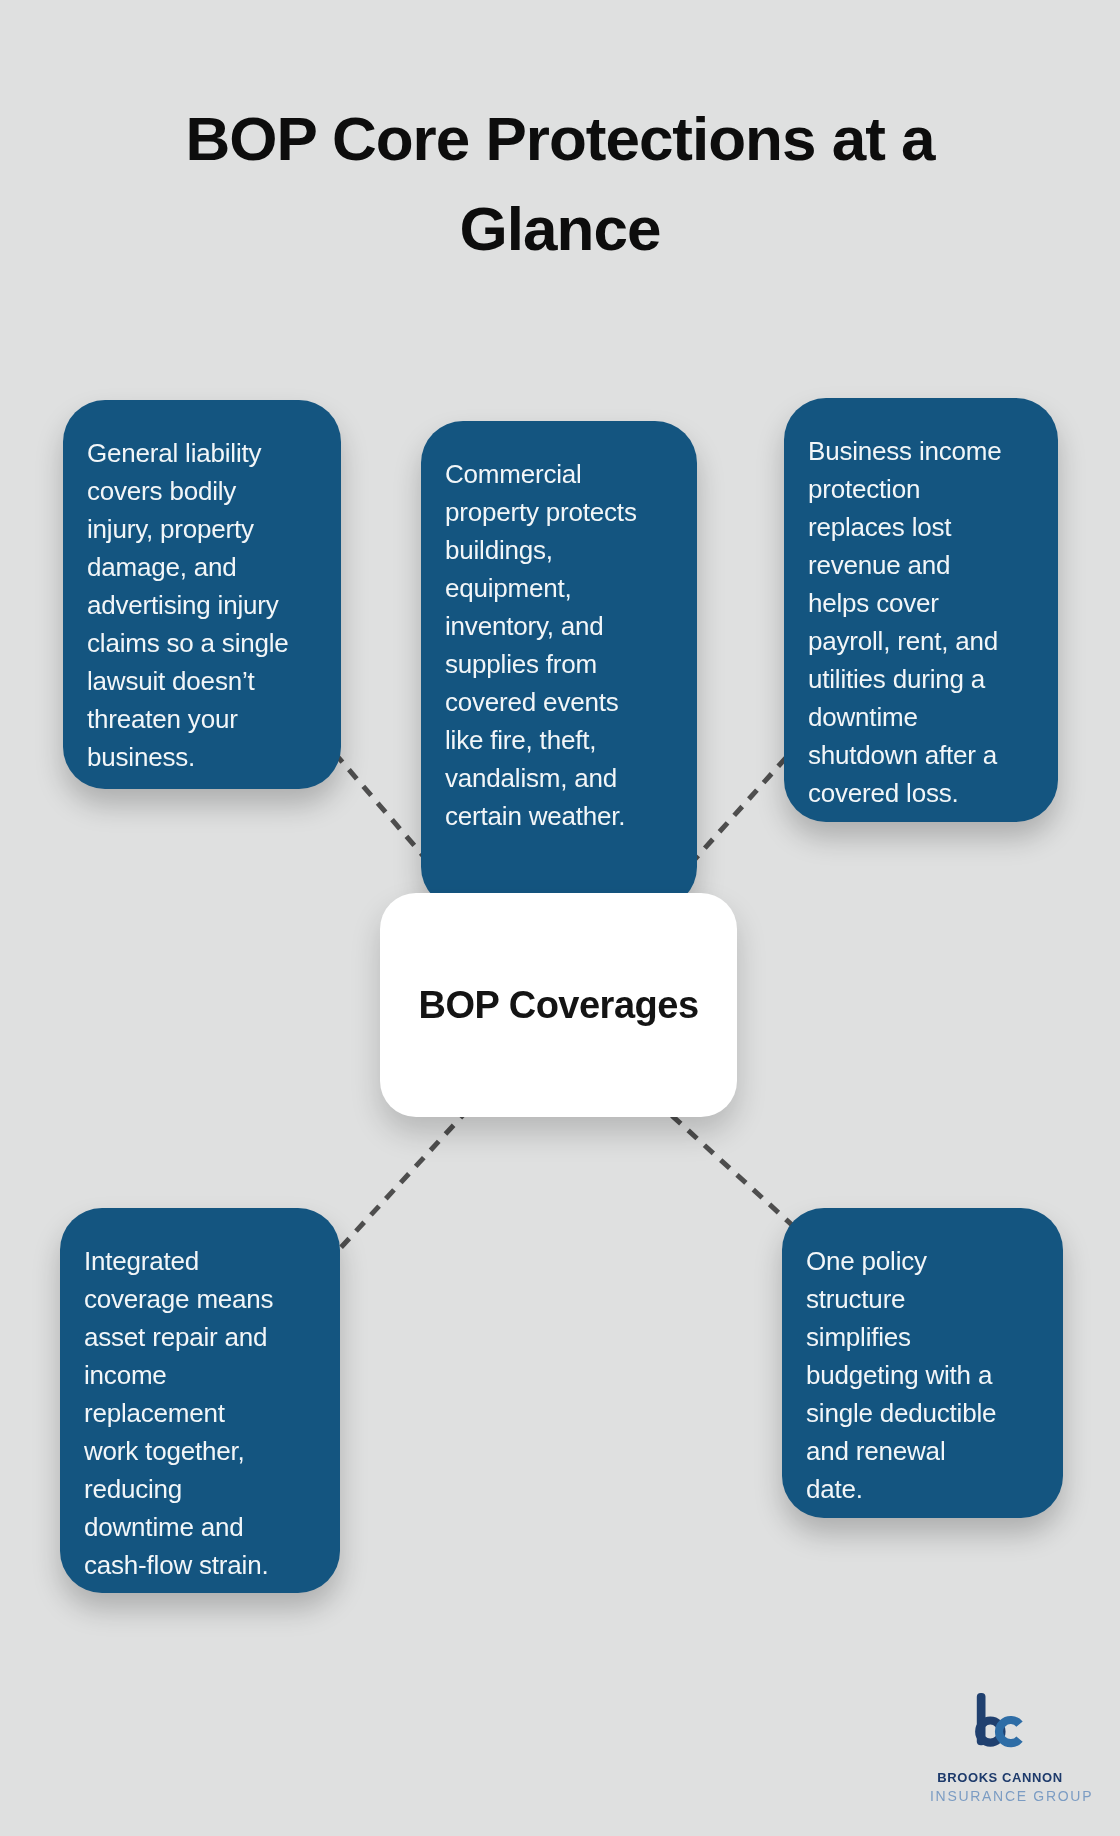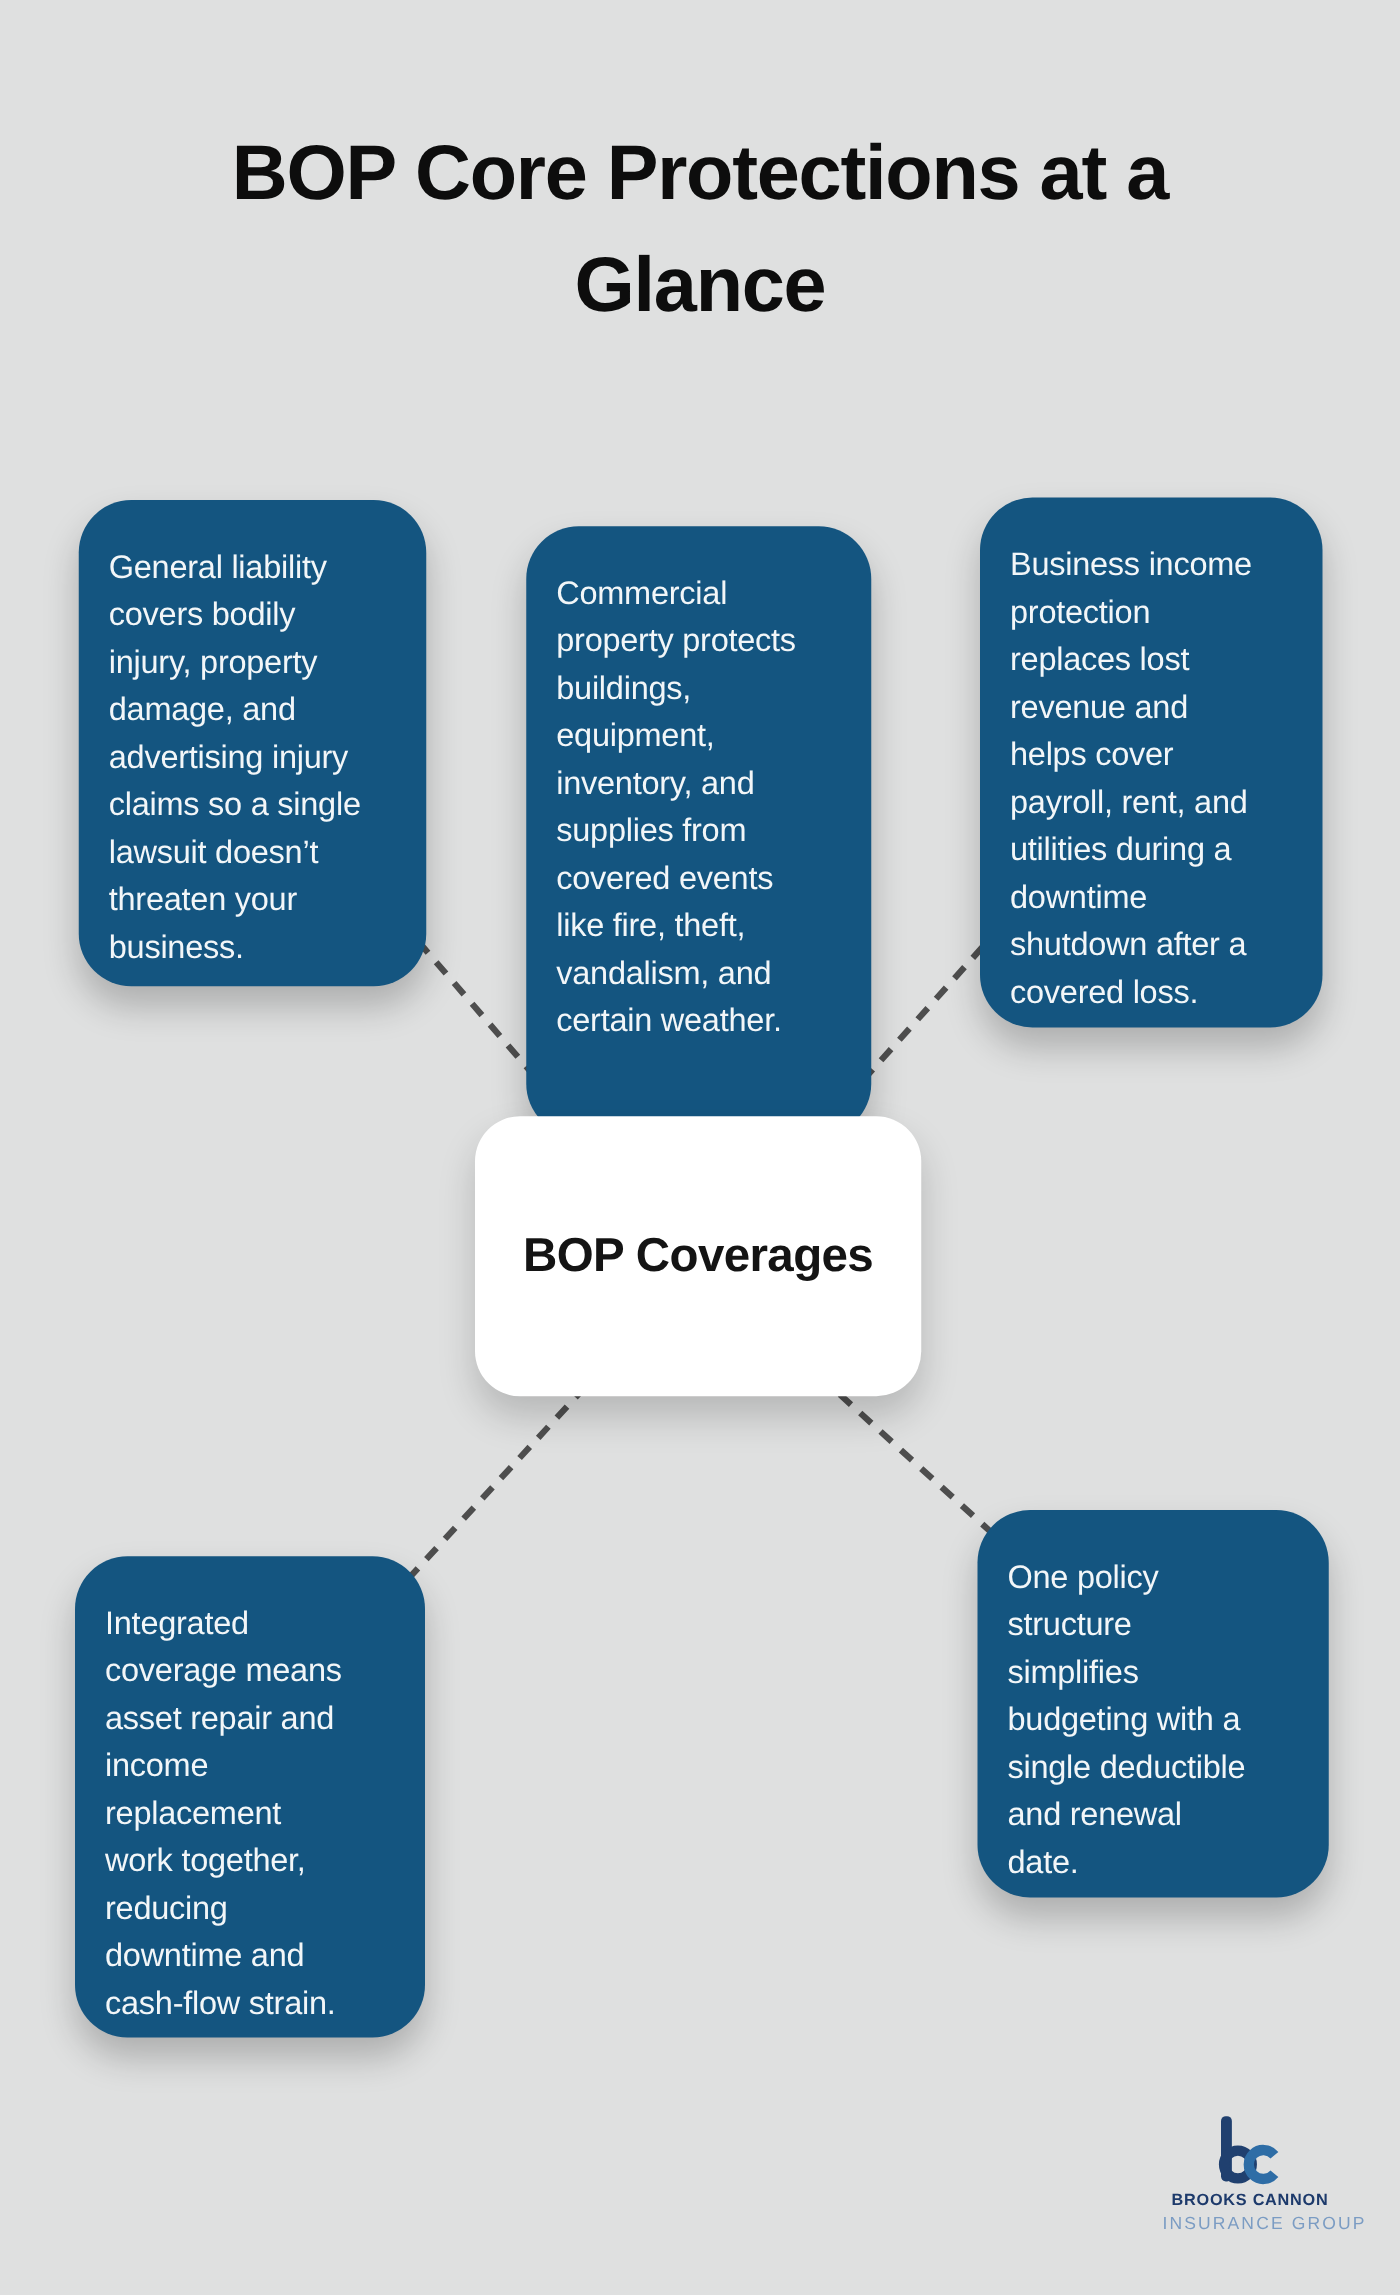--- a/index.html
+++ b/index.html
@@ -50,21 +50,21 @@
   .card-text {
     display: block;
     white-space: pre;
     font-size: 26px;
     line-height: 38px;
     letter-spacing: -0.2px;
   }
   .card-general-liability   { left: 63px;  top: 400px; width: 278px; height: 389px; }
   .card-commercial-property { left: 421px; top: 421px; width: 276px; height: 488px; }
   .card-business-income     { left: 784px; top: 398px; width: 274px; height: 424px; }
-  .card-integrated-coverage { left: 60px;  top: 1208px; width: 280px; height: 385px; margin-top: 37px; }
+  .card-integrated-coverage { left: 60px;  top: 1208px; width: 280px; height: 385px; }
   .card-one-policy          { left: 782px; top: 1208px; width: 281px; height: 310px; }
   .center-node {
     position: absolute;
     left: 380px; top: 893px;
     width: 357px; height: 224px;
     background: #ffffff;
     border-radius: 36px;
     box-shadow: 0 16px 30px rgba(0,0,0,0.18);
     display: flex;
     align-items: center;
@@ -77,21 +77,21 @@
     color: #141414;
   }
   .brand-logo {
     position: absolute;
     left: 930px; top: 1692px;
     width: 140px;
     text-align: center;
   }
   .brand-logo svg { display: block; margin: 0 auto; }
   .brand-name {
-    margin-top: 4px;
+    margin-top: 22px;
     font-size: 13px;
     font-weight: 600;
     letter-spacing: 0.6px;
     color: #1d3a6b;
     white-space: nowrap;
   }
   .brand-tagline {
     margin-top: 3px;
     font-size: 14px;
     font-weight: 400;

